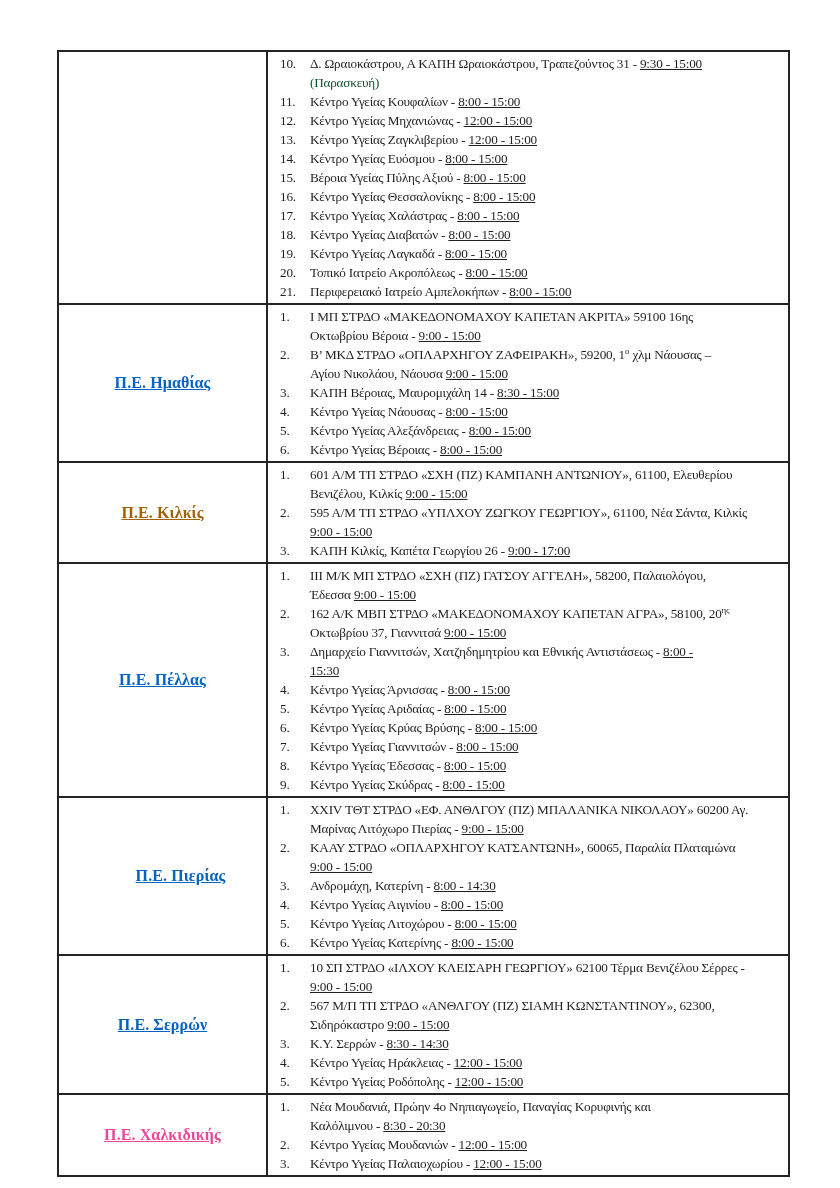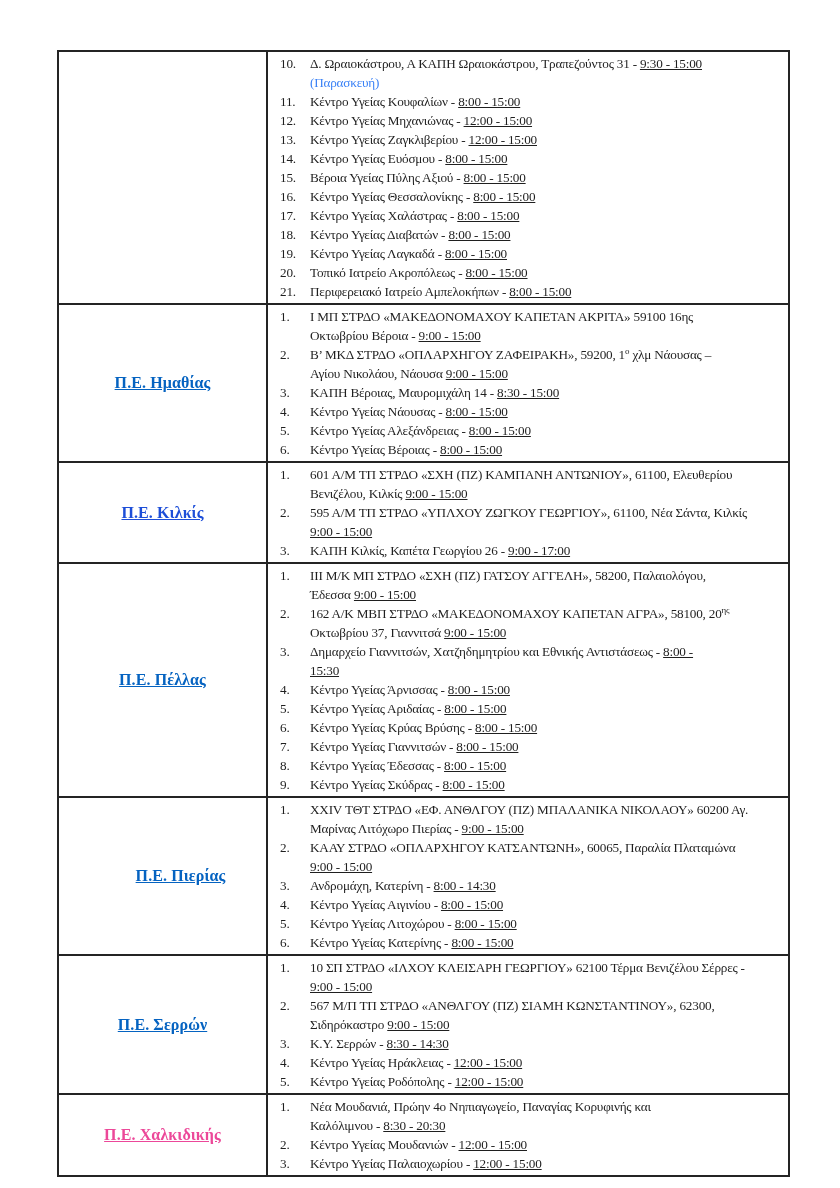--- a/index.html
+++ b/index.html
@@ -77,21 +77,21 @@
   }
 </style>
 </head>
 <body>
 
 <div class="page">
   <div class="schedule-table" id="schedule-table" style="border-color: rgb(36, 36, 36);">
       <div class="t-row" style="min-height: 244px; border-color: rgb(36, 36, 36);">
         <div class="region-cell" style="border-color: rgb(36, 36, 36);"></div>
         <div class="content-cell">
-          <div class="item"><span class="num">10.</span><span>Δ. Ωραιοκάστρου, Α ΚΑΠΗ Ωραιοκάστρου, Τραπεζούντος 31 - </span><span class="seg-u">9:30 - 15:00</span><br><span style="color: #3b82f6;">(Παρασκευή)</span></div>
+          <div class="item"><span class="num">10.</span><span>Δ. Ωραιοκάστρου, Α ΚΑΠΗ Ωραιοκάστρου, Τραπεζούντος 31 - </span><span class="seg-u">9:30 - 15:00</span><br><span style="color: #14532d;">(Παρασκευή)</span></div>
           <div class="item"><span class="num">11.</span><span>Κέντρο Υγείας Κουφαλίων - </span><span class="seg-u">8:00 - 15:00</span></div>
           <div class="item"><span class="num">12.</span><span>Κέντρο Υγείας Μηχανιώνας - </span><span class="seg-u">12:00 - 15:00</span></div>
           <div class="item"><span class="num">13.</span><span>Κέντρο Υγείας Ζαγκλιβερίου - </span><span class="seg-u">12:00 - 15:00</span></div>
           <div class="item"><span class="num">14.</span><span>Κέντρο Υγείας Ευόσμου - </span><span class="seg-u">8:00 - 15:00</span></div>
           <div class="item"><span class="num">15.</span><span>Βέροια Υγείας Πύλης Αξιού - </span><span class="seg-u">8:00 - 15:00</span></div>
           <div class="item"><span class="num">16.</span><span>Κέντρο Υγείας Θεσσαλονίκης - </span><span class="seg-u">8:00 - 15:00</span></div>
           <div class="item"><span class="num">17.</span><span>Κέντρο Υγείας Χαλάστρας - </span><span class="seg-u">8:00 - 15:00</span></div>
           <div class="item"><span class="num">18.</span><span>Κέντρο Υγείας Διαβατών - </span><span class="seg-u">8:00 - 15:00</span></div>
           <div class="item"><span class="num">19.</span><span>Κέντρο Υγείας Λαγκαδά - </span><span class="seg-u">8:00 - 15:00</span></div>
           <div class="item"><span class="num">20.</span><span>Τοπικό Ιατρείο Ακροπόλεως - </span><span class="seg-u">8:00 - 15:00</span></div>
@@ -106,21 +106,21 @@
           <div class="item"><span class="num">1.</span><span>Ι ΜΠ ΣΤΡΔΟ «ΜΑΚΕΔΟΝΟΜΑΧΟΥ ΚΑΠΕΤΑΝ ΑΚΡΙΤΑ» 59100 16ης</span><br><span>Οκτωβρίου Βέροια - </span><span class="seg-u">9:00 - 15:00</span></div>
           <div class="item"><span class="num">2.</span><span>Β’ ΜΚΔ ΣΤΡΔΟ «ΟΠΛΑΡΧΗΓΟΥ ΖΑΦΕΙΡΑΚΗ», 59200, 1</span><span class="seg-sup">ο</span><span> χλμ Νάουσας –</span><br><span>Αγίου Νικολάου, Νάουσα </span><span class="seg-u">9:00 - 15:00</span></div>
           <div class="item"><span class="num">3.</span><span>ΚΑΠΗ Βέροιας, Μαυρομιχάλη 14 - </span><span class="seg-u">8:30 - 15:00</span></div>
           <div class="item"><span class="num">4.</span><span>Κέντρο Υγείας Νάουσας - </span><span class="seg-u">8:00 - 15:00</span></div>
           <div class="item"><span class="num">5.</span><span>Κέντρο Υγείας Αλεξάνδρειας - </span><span class="seg-u">8:00 - 15:00</span></div>
           <div class="item"><span class="num">6.</span><span>Κέντρο Υγείας Βέροιας - </span><span class="seg-u">8:00 - 15:00</span></div>
         </div>
       </div>
       <div class="t-row" style="min-height: 91px; border-color: rgb(36, 36, 36);">
         <div class="region-cell" style="border-color: rgb(36, 36, 36);">
-          <span class="region-link" style="color: #1d4ed8;">Π.Ε. Κιλκίς</span>
+          <span class="region-link" style="color: #a16207;">Π.Ε. Κιλκίς</span>
         </div>
         <div class="content-cell">
           <div class="item"><span class="num">1.</span><span>601 Α/Μ ΤΠ ΣΤΡΔΟ «ΣΧΗ (ΠΖ) ΚΑΜΠΑΝΗ ΑΝΤΩΝΙΟΥ», 61100, Ελευθερίου</span><br><span>Βενιζέλου, Κιλκίς </span><span class="seg-u">9:00 - 15:00</span></div>
           <div class="item"><span class="num">2.</span><span>595 Α/Μ ΤΠ ΣΤΡΔΟ «ΥΠΛΧΟΥ ΖΩΓΚΟΥ ΓΕΩΡΓΙΟΥ», 61100, Νέα Σάντα, Κιλκίς</span><br><span class="seg-u">9:00 - 15:00</span></div>
           <div class="item"><span class="num">3.</span><span>ΚΑΠΗ Κιλκίς, Καπέτα Γεωργίου 26 - </span><span class="seg-u">9:00 - 17:00</span></div>
         </div>
       </div>
       <div class="t-row" style="min-height: 224px; border-color: rgb(36, 36, 36);">
         <div class="region-cell" style="border-color: rgb(36, 36, 36);">
           <span class="region-link" style="color: rgb(5, 99, 193);">Π.Ε. Πέλλας</span>

